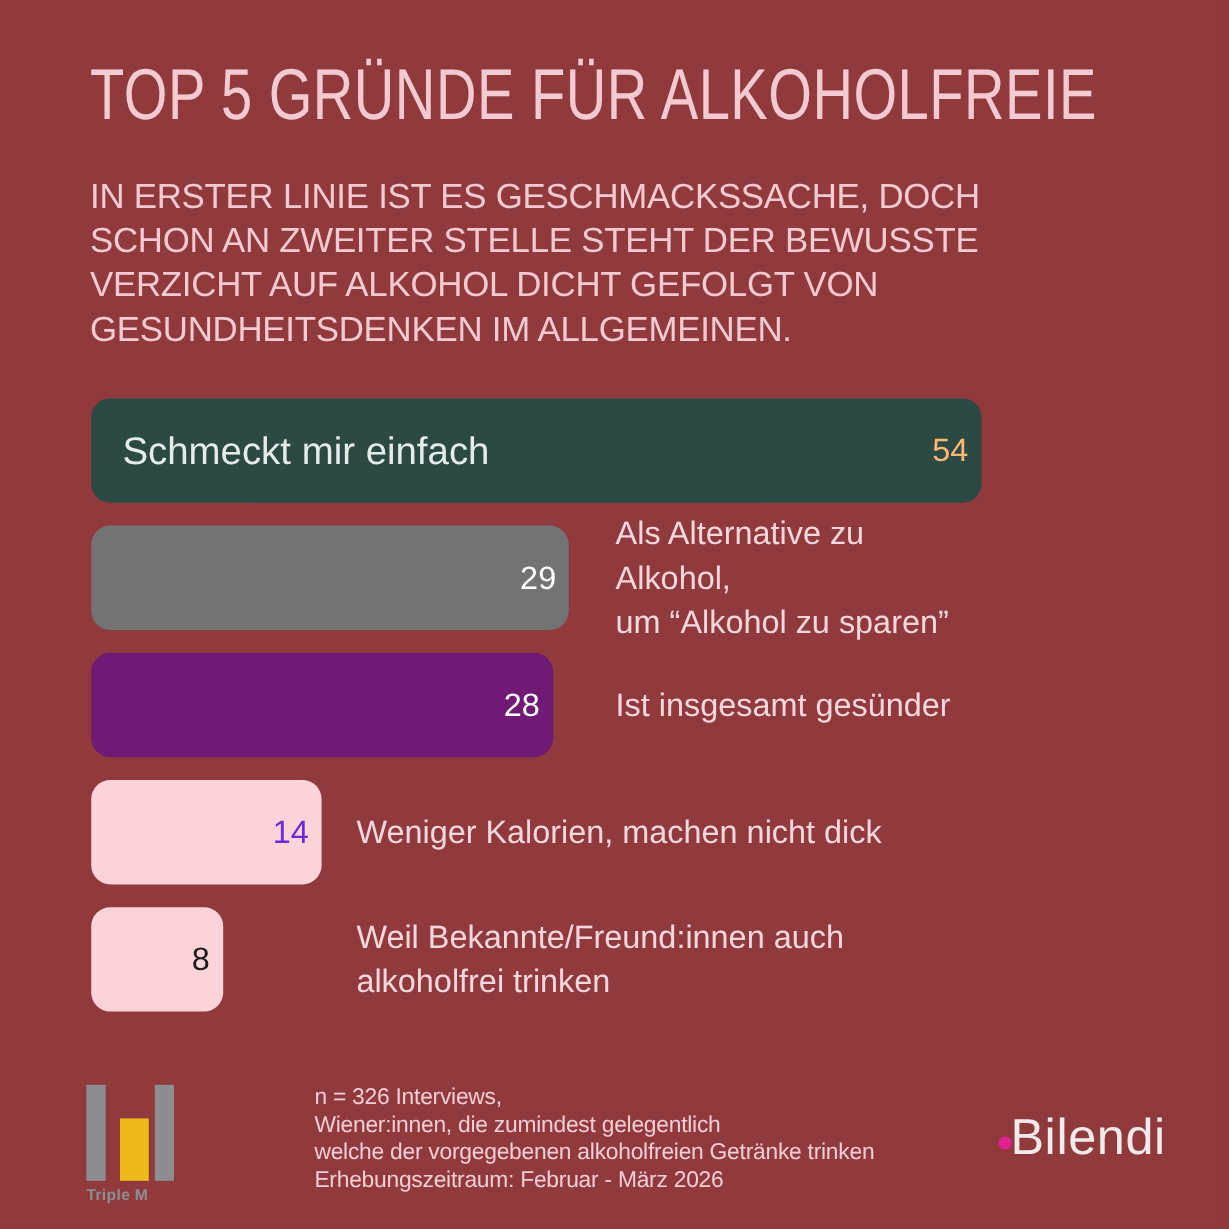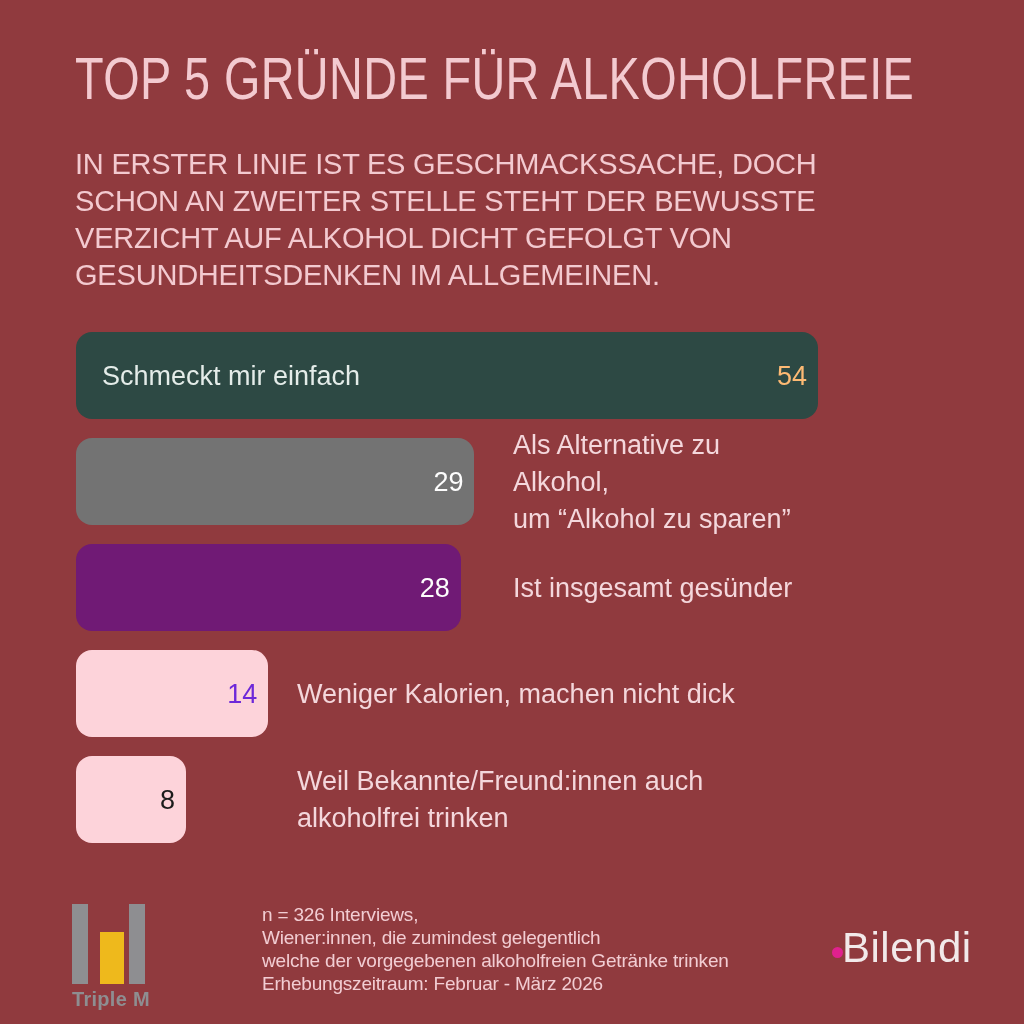--- a/index.html
+++ b/index.html
@@ -49,21 +49,21 @@
     position: absolute;
     left: 0; top: 0;
     height: 100%;
     border-radius: 16px;
   }
   .bar-inner-label {
     position: absolute;
     left: 26px;
     top: 50%;
     transform: translateY(-50%);
-    font-size: 27px;
+    font-size: 32px;
     color: #e4ece9;
     white-space: nowrap;
   }
   .bar-value {
     position: absolute;
     right: 11px;
     top: 50%;
     transform: translateY(-50%);
     font-size: 27px;
     color: #fdfdfd;
@@ -101,21 +101,21 @@
   }
   .tm-bars {
     display: flex;
     align-items: flex-end;
     height: 80px;
   }
   .tm-bar-gray  { width: 16px; height: 80px; background: #8e8e91; }
   .tm-bar-yellow{ width: 24px; height: 52px; background: #eeb91c; margin-left: 12px; margin-right: 5px; }
   .tm-label {
     margin-top: 4px;
-    font-size: 20px;
+    font-size: 13px;
     font-weight: bold;
     letter-spacing: 0.3px;
     color: #8e8e91;
   }
   .bilendi {
     position: absolute;
     left: 832px;
     top: 924px;
     height: 50px;
   }

